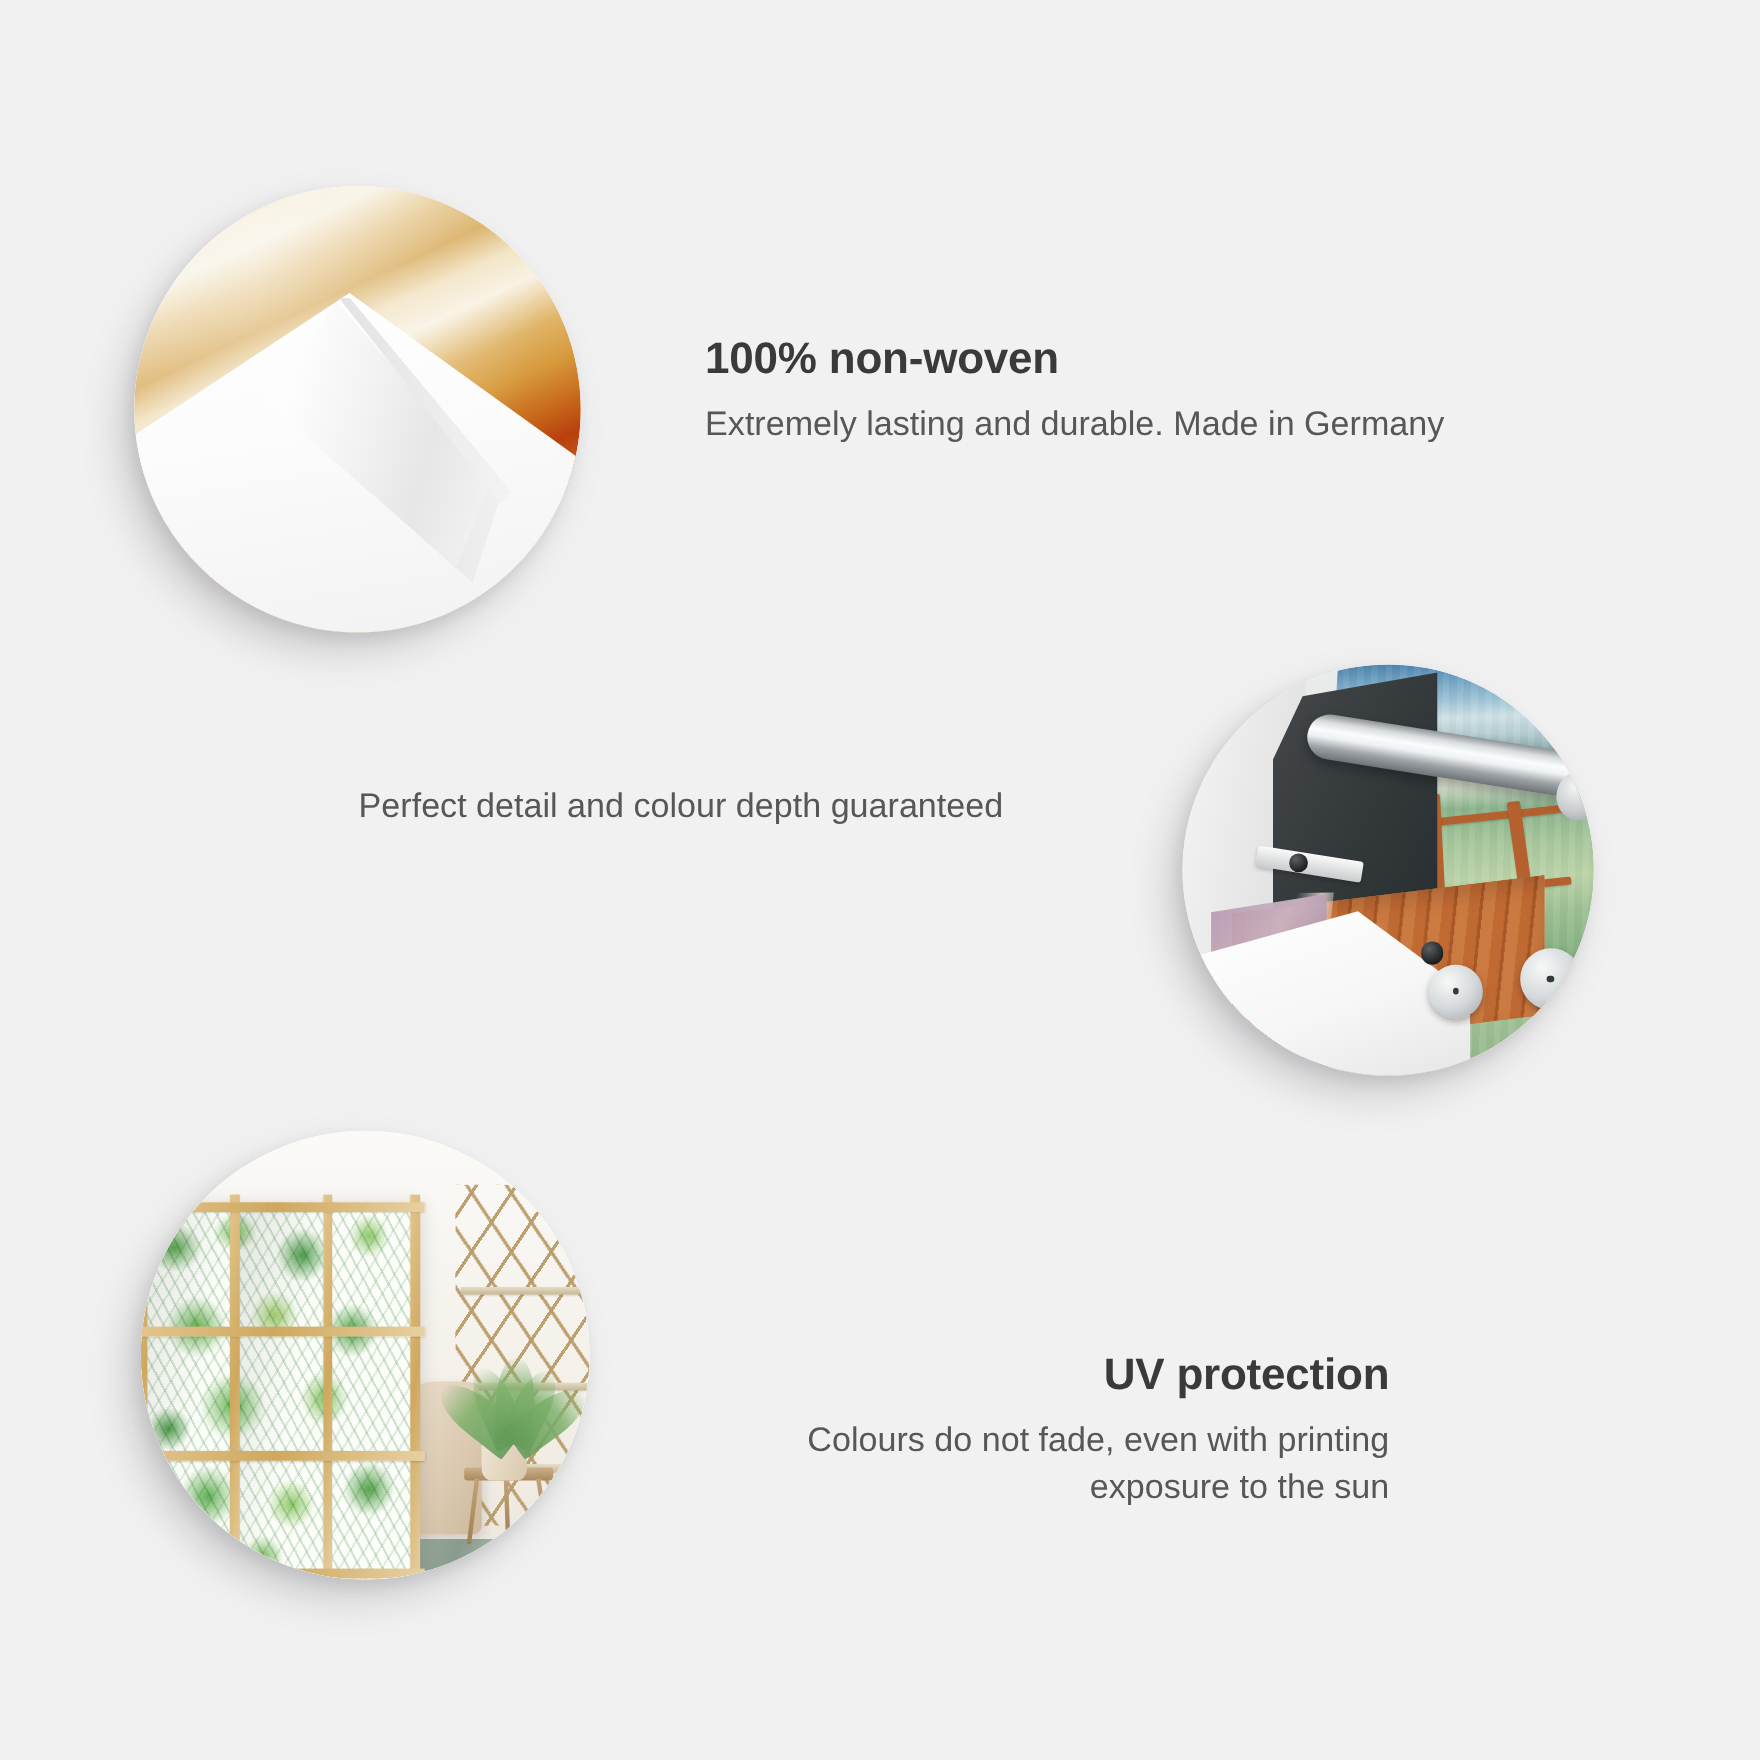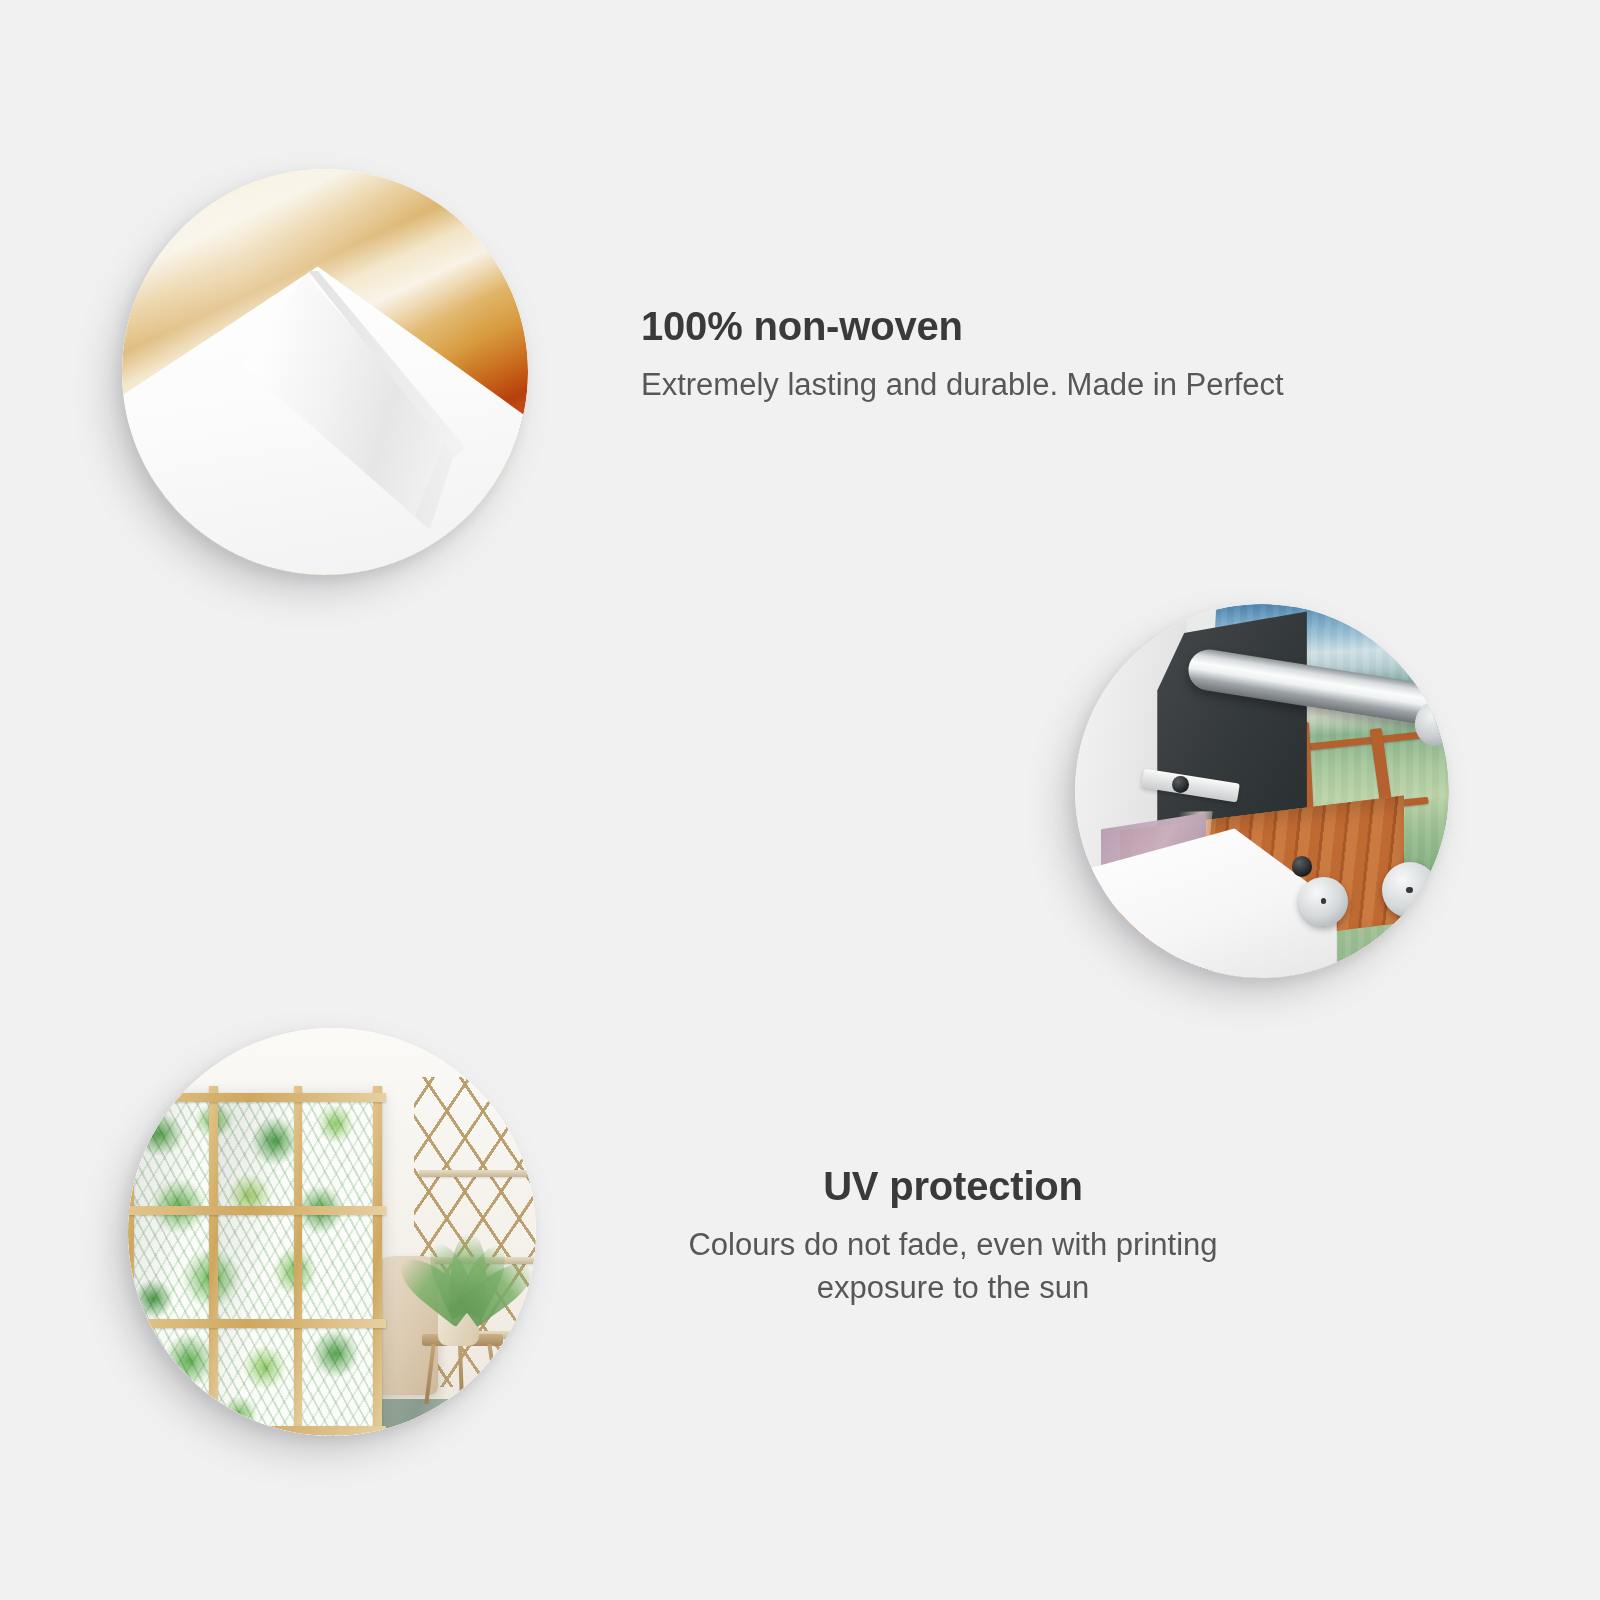--- a/index.html
+++ b/index.html
@@ -344,40 +344,40 @@
   .feature-desc {
     margin: 0;
     font-size: 31px;
     font-weight: normal;
     color: #575757;
     line-height: 1.38;
   }
 
   #text-nonwoven { left: 641px; top: 268px; width: 680px; text-align: left; }
   #text-printing { left: 300px; top: 676px; width: 612px; text-align: right; }
-  #text-uv       { left: 643px; top: 1128px; width: 620px; text-align: center; }
+  #text-uv       { left: 643px; top: 1192px; width: 620px; text-align: right; }
 </style>
 </head>
 <body style="background: rgb(241, 241, 241);">
 
 <div class="stage">
 
   <div class="media-circle" id="circle-nonwoven">
     <div class="media-inner">
       <div class="wp-sheet"></div>
       <div class="peel-base"></div>
       <div class="peel-shade"></div>
       <div class="peel-fold"></div>
       <div class="peel-edge"></div>
     </div>
   </div>
 
   <div class="text-block" id="text-nonwoven">
     <h2 class="feature-title">100% non-woven</h2>
-    <p class="feature-desc">Extremely lasting and durable. Made in Perfect</p>
+    <p class="feature-desc">Extremely lasting and durable. Made in Germany</p>
   </div>
 
   <div class="media-circle" id="circle-printing">
     <div class="media-inner">
       <div class="pr-bg"></div>
       <div class="pr-wall-left"></div>
       <div class="pr-print"></div>
       <div class="pr-rail">
         <span class="bar-a"></span>
         <span class="mesh"></span>
@@ -394,20 +394,21 @@
       <div class="pr-roller-cap"></div>
       <div class="pr-white-feed"></div>
       <div class="pr-wheel w1"></div>
       <div class="pr-wheel w2"></div>
       <div class="pr-knob k1"></div>
       <div class="pr-knob k2"></div>
     </div>
   </div>
 
   <div class="text-block" id="text-printing">
+    <p class="feature-desc">Perfect detail and colour depth guaranteed</p>
   </div>
 
   <div class="media-circle" id="circle-uv">
     <div class="media-inner">
       <div class="uv-room"></div>
       <div class="uv-floor"></div>
       <div class="uv-lattice">
         <s></s>
         <s></s>
         <s></s>

